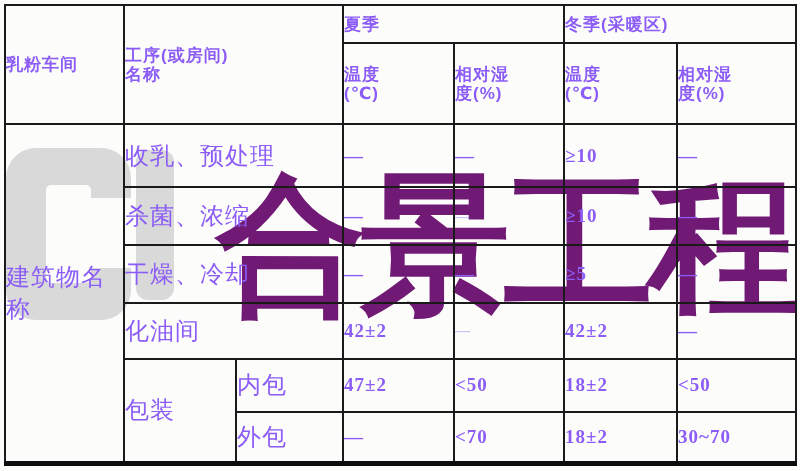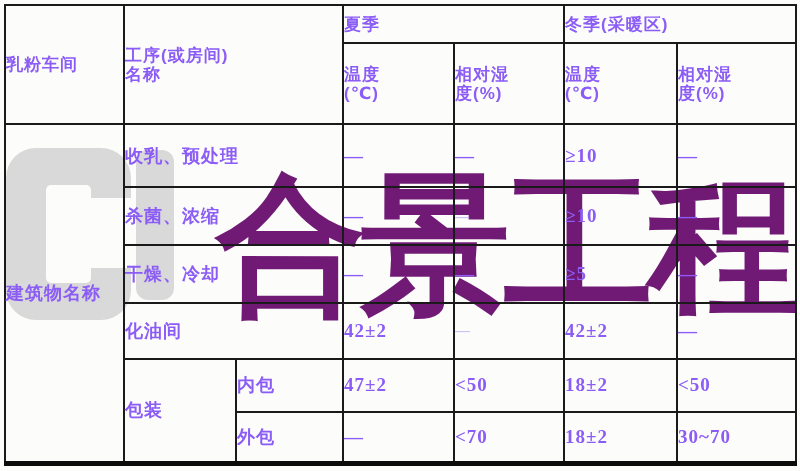--- a/index.html
+++ b/index.html
@@ -33,21 +33,21 @@
     padding:0;background:transparent;color:#8b5cf6;
   }
   tr.hr1{height:38px}
   tr.hr2{height:81px}
   tr.r1{height:61px}
   tr.r2{height:56px}
   tr.r3{height:56px}
   tr.r4{height:54px}
   tr.r5{height:51px}
   tr.r6{height:50px}
-  .zh{font-weight:bold;font-size:18px;letter-spacing:1px;}
+  .zh{font-weight:normal;font-size:24px;letter-spacing:1px;}
   .zh-sm{font-weight:bold;font-size:17px;letter-spacing:1px;}
   .two-line{white-space:pre-line;line-height:19px;}
   .num{
     font-family:"Liberation Serif","DejaVu Serif",serif;
     font-weight:bold;font-size:19px;letter-spacing:1px;
   }
   .faint{opacity:.42;font-size:15px;letter-spacing:0;}
 </style>
 </head>
 <body>

